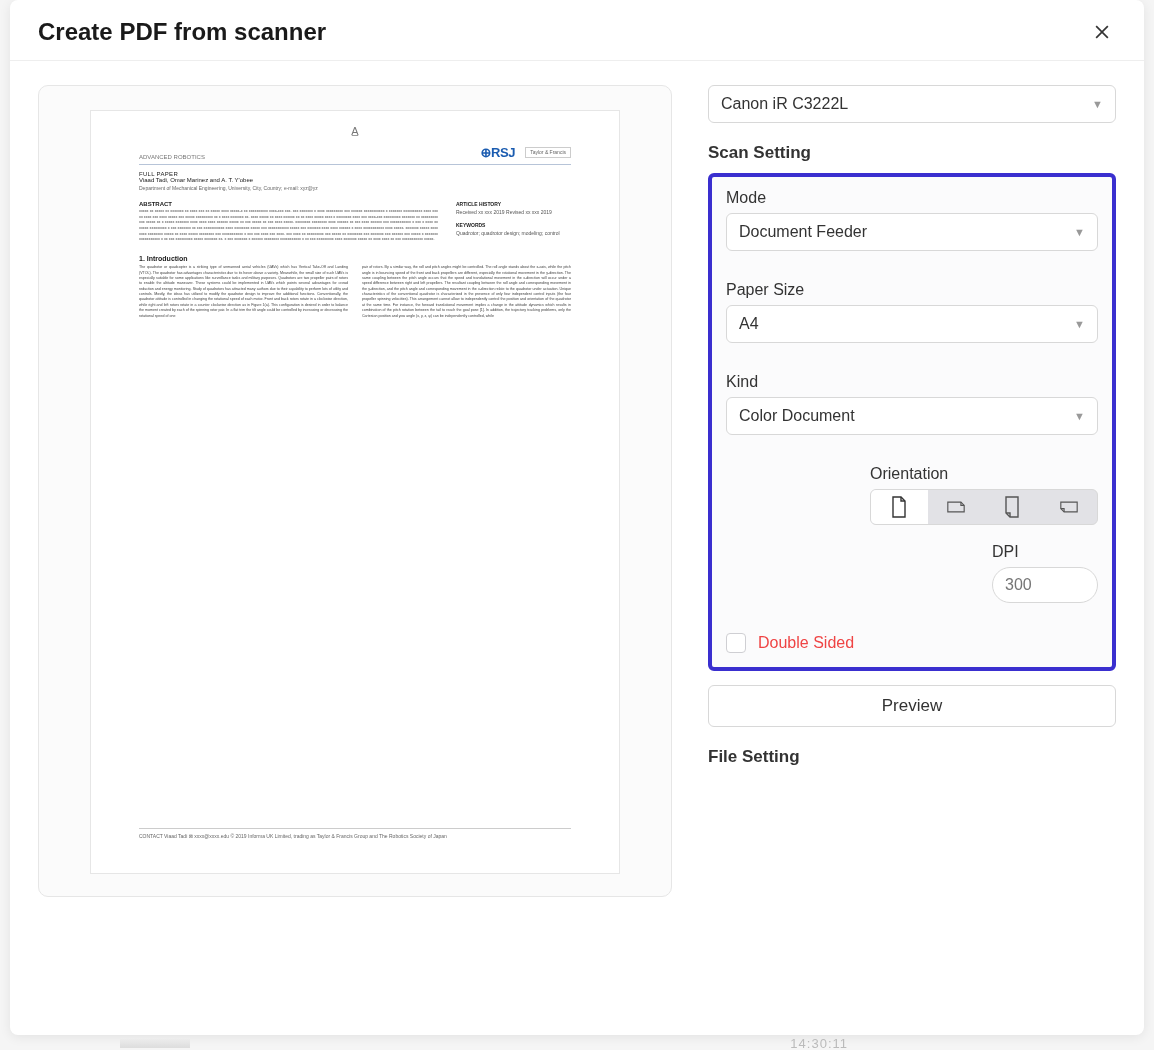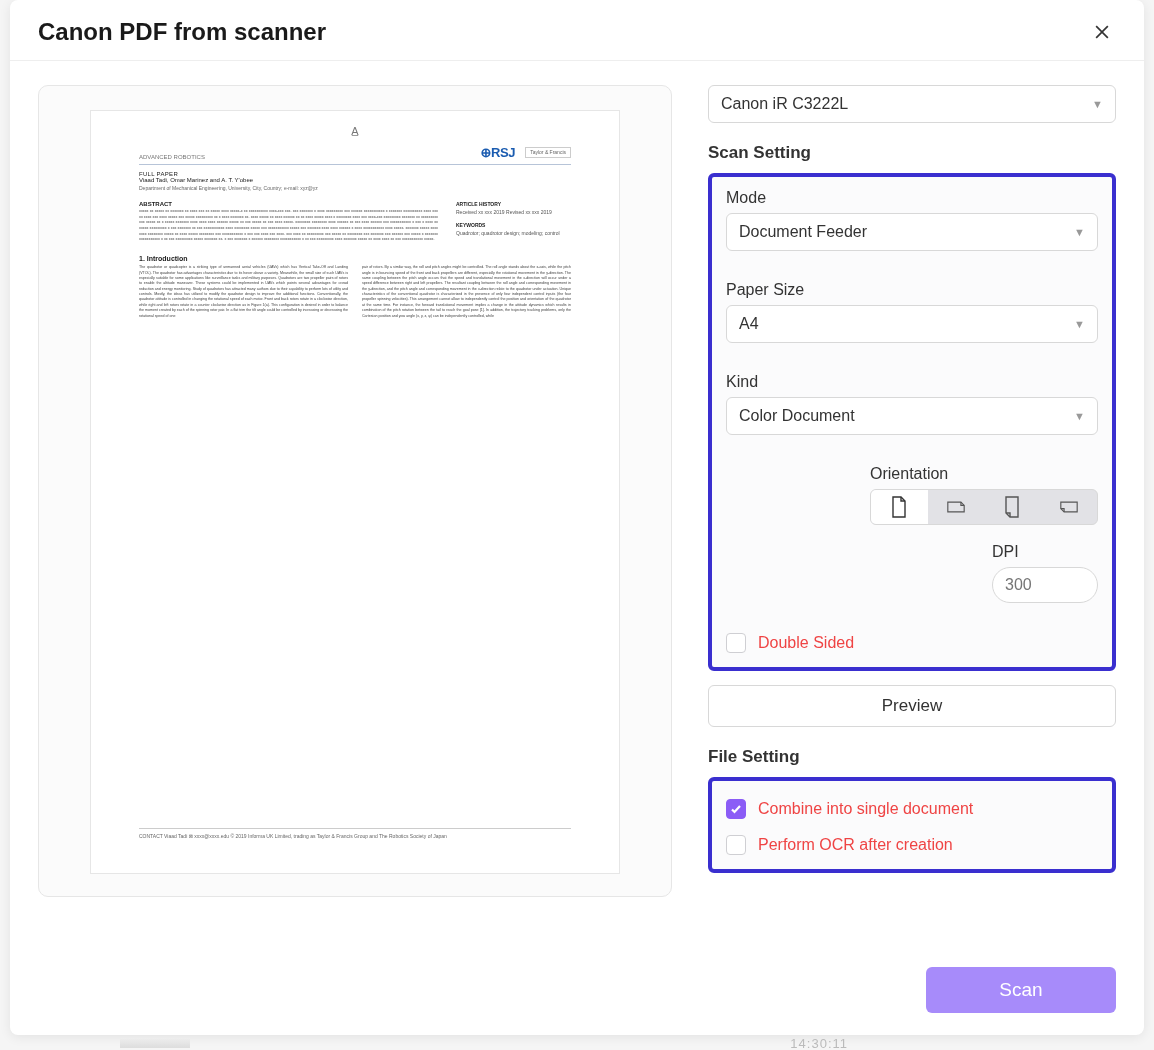--- a/index.html
+++ b/index.html
@@ -229,21 +229,21 @@
     font-size:13px;
     color:#bbb;
     letter-spacing:1px;
   }
 </style>
 </head>
 <body>
 
 <div class="dialog">
   <div class="dialog-header">
-    <div class="dialog-title">Canon PDF from scanner</div>
+    <div class="dialog-title">Create PDF from scanner</div>
     <div class="close-btn">
       <svg viewBox="0 0 24 24" fill="none" stroke="currentColor" stroke-width="2">
         <line x1="5" y1="5" x2="19" y2="19"></line>
           <line x1="19" y1="5" x2="5" y2="19"></line>
       </svg>
     </div>
   </div>
 
   <div class="dialog-body">
 
@@ -363,37 +363,20 @@
           <div class="ck-label">Double Sided</div>
         </div>
       </div>
 
       <div class="preview-btn">
         <span>Preview</span>
       </div>
 
       <div class="section-title">File Setting</div>
 
-      <div class="hl-box file-box">
-        <div class="checkbox-row">
-          <div class="checkbox checked">
-            <svg viewBox="0 0 12 12" fill="none" stroke="#fff" stroke-width="2.2">
-                <path d="M2 6.5l2.5 2.5L10 3"></path>
-              </svg>
-          </div>
-          <div class="ck-label">Combine into single document</div>
-        </div>
-        <div class="checkbox-row">
-          <div class="checkbox"></div>
-          <div class="ck-label">Perform OCR after creation</div>
-        </div>
-      </div>
 
       <div class="spacer"></div>
-      <button class="scan-btn">
-        <span>Scan</span>
-      </button>
     </div>
   </div>
 </div>
 
 <div class="bottom-strip"></div>
 <div class="bottom-time">14:30:11</div>
 
 </body></html>

